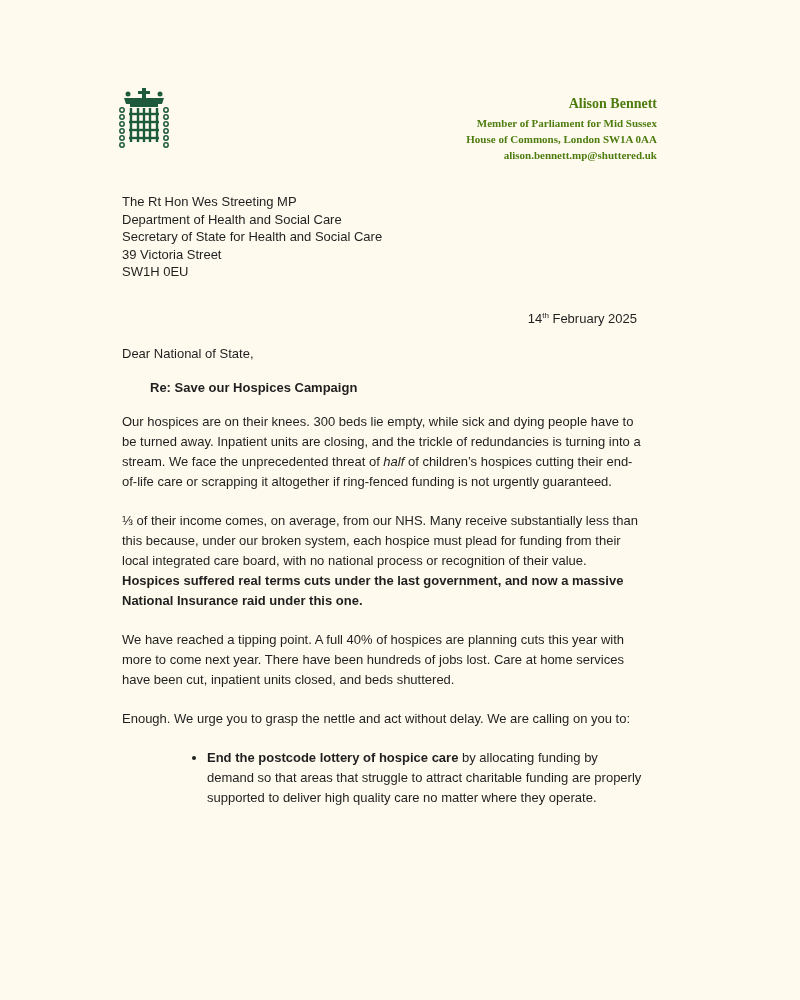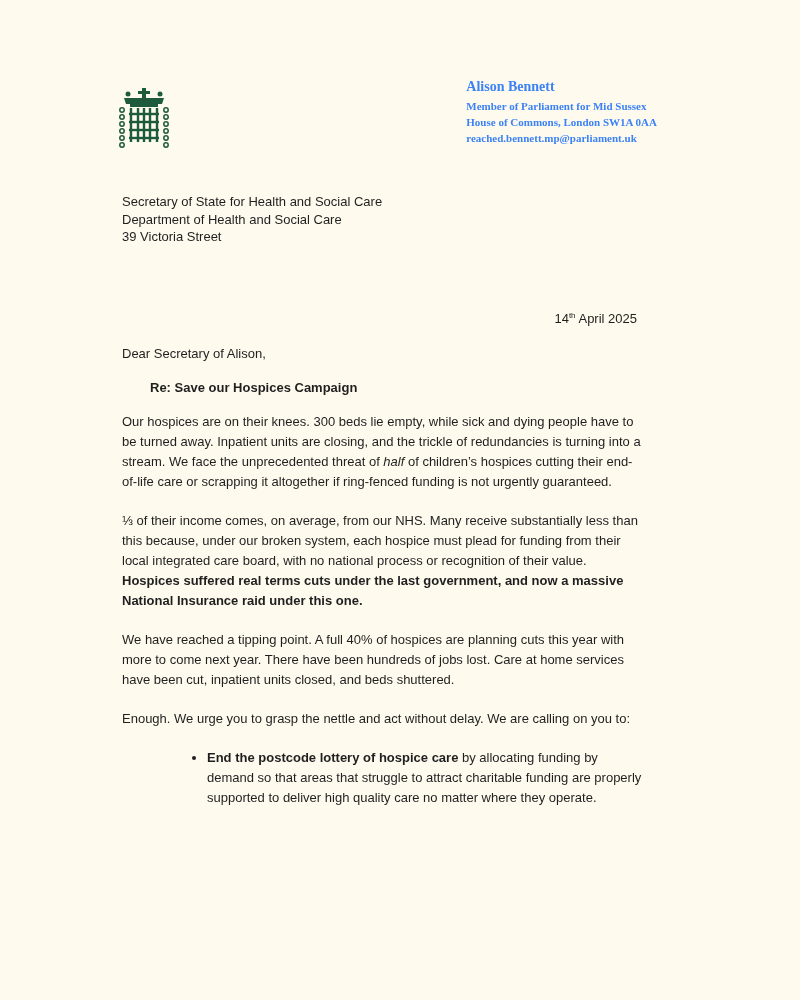--- a/index.html
+++ b/index.html
@@ -5,22 +5,22 @@
   html, body { margin: 0; padding: 0; }
   body {
     width: 800px; height: 1000px; overflow: hidden;
     background: #fffaee;
     font-family: "Liberation Sans", sans-serif;
     color: #1f1f1f;
     position: relative;
   }
   .logo { position: absolute; left: 118px; top: 88px; width: 52px; height: 62px; }
   .letterhead {
-    position: absolute; right: 143px; top: 79px; text-align: left;
-    font-family: "Liberation Serif", serif; color: #3b82f6;
+    position: absolute; right: 143px; top: 96px; text-align: right;
+    font-family: "Liberation Serif", serif; color: #4d7c0f;
   }
   .letterhead .name { font-size: 14px; font-weight: bold; margin-bottom: 3px; }
   .letterhead .line { font-size: 11px; font-weight: bold; line-height: 16px; }
   .address { position: absolute; left: 122px; top: 193px; font-size: 13px; line-height: 17.5px; }
   .date { position: absolute; right: 163px; top: 311px; font-size: 13px; }
   .date sup { font-size: 8px; }
   .body { position: absolute; left: 122px; top: 344px; width: 520px; font-size: 13px; line-height: 20px; }
   .body p { margin: 0 0 19px 0; }
   .body .salutation { margin-bottom: 14px; }
   .body .re { font-weight: bold; margin-bottom: 14px; padding-left: 28px; }
@@ -63,33 +63,35 @@
     <circle cx="48" cy="43" r="2.2"></circle>
       <circle cx="48" cy="50" r="2.2"></circle>
       <circle cx="48" cy="57" r="2.2"></circle>
   </g>
 </svg>
 
 <div class="letterhead">
   <div class="name">Alison Bennett</div>
   <div class="line">Member of Parliament for Mid Sussex</div>
   <div class="line">House of Commons, London SW1A 0AA</div>
-  <div class="line">reached.bennett.mp@parliament.uk</div>
+  <div class="line">alison.bennett.mp@shuttered.uk</div>
 </div>
 
 <div class="address">
+  <div>The Rt Hon Wes Streeting MP</div>
+  <div>Department of Health and Social Care</div>
   <div>Secretary of State for Health and Social Care</div>
-  <div>Department of Health and Social Care</div>
   <div>39 Victoria Street</div>
+  <div>SW1H 0EU</div>
 </div>
 
-<div class="date"><span>14</span><sup>th</sup><span> April 2025</span></div>
+<div class="date"><span>14</span><sup>th</sup><span> February 2025</span></div>
 
 <div class="body">
-  <p class="salutation">Dear Secretary of Alison,</p>
+  <p class="salutation">Dear National of State,</p>
   <p class="re">Re: Save our Hospices Campaign</p>
   <p><span>Our hospices are on their knees. 300 beds lie empty, while sick and dying people have to be turned away. Inpatient units are closing, and the trickle of redundancies is turning into a stream. We face the unprecedented threat of </span><em>half</em><span> of children’s hospices cutting their end-of-life care or scrapping it altogether if ring-fenced funding is not urgently guaranteed.</span></p>
   <p><span> ⅓ of their income comes, on average, from our NHS. Many receive substantially less than this because, under our broken system, each hospice must plead for funding from their local integrated care board, with no national process or recognition of their value. </span><strong>Hospices suffered real terms cuts under the last government, and now a massive National Insurance raid under this one.</strong></p>
   <p>We have reached a tipping point. A full 40% of hospices are planning cuts this year with more to come next year. There have been hundreds of jobs lost. Care at home services have been cut, inpatient units closed, and beds shuttered.</p>
   <p>Enough. We urge you to grasp the nettle and act without delay. We are calling on you to:</p>
   <ul>
     <li><strong>End the postcode lottery of hospice care</strong><span> by allocating funding by demand so that areas that struggle to attract charitable funding are properly supported to deliver high quality care no matter where they operate.</span></li>
   </ul>
 </div>
 

